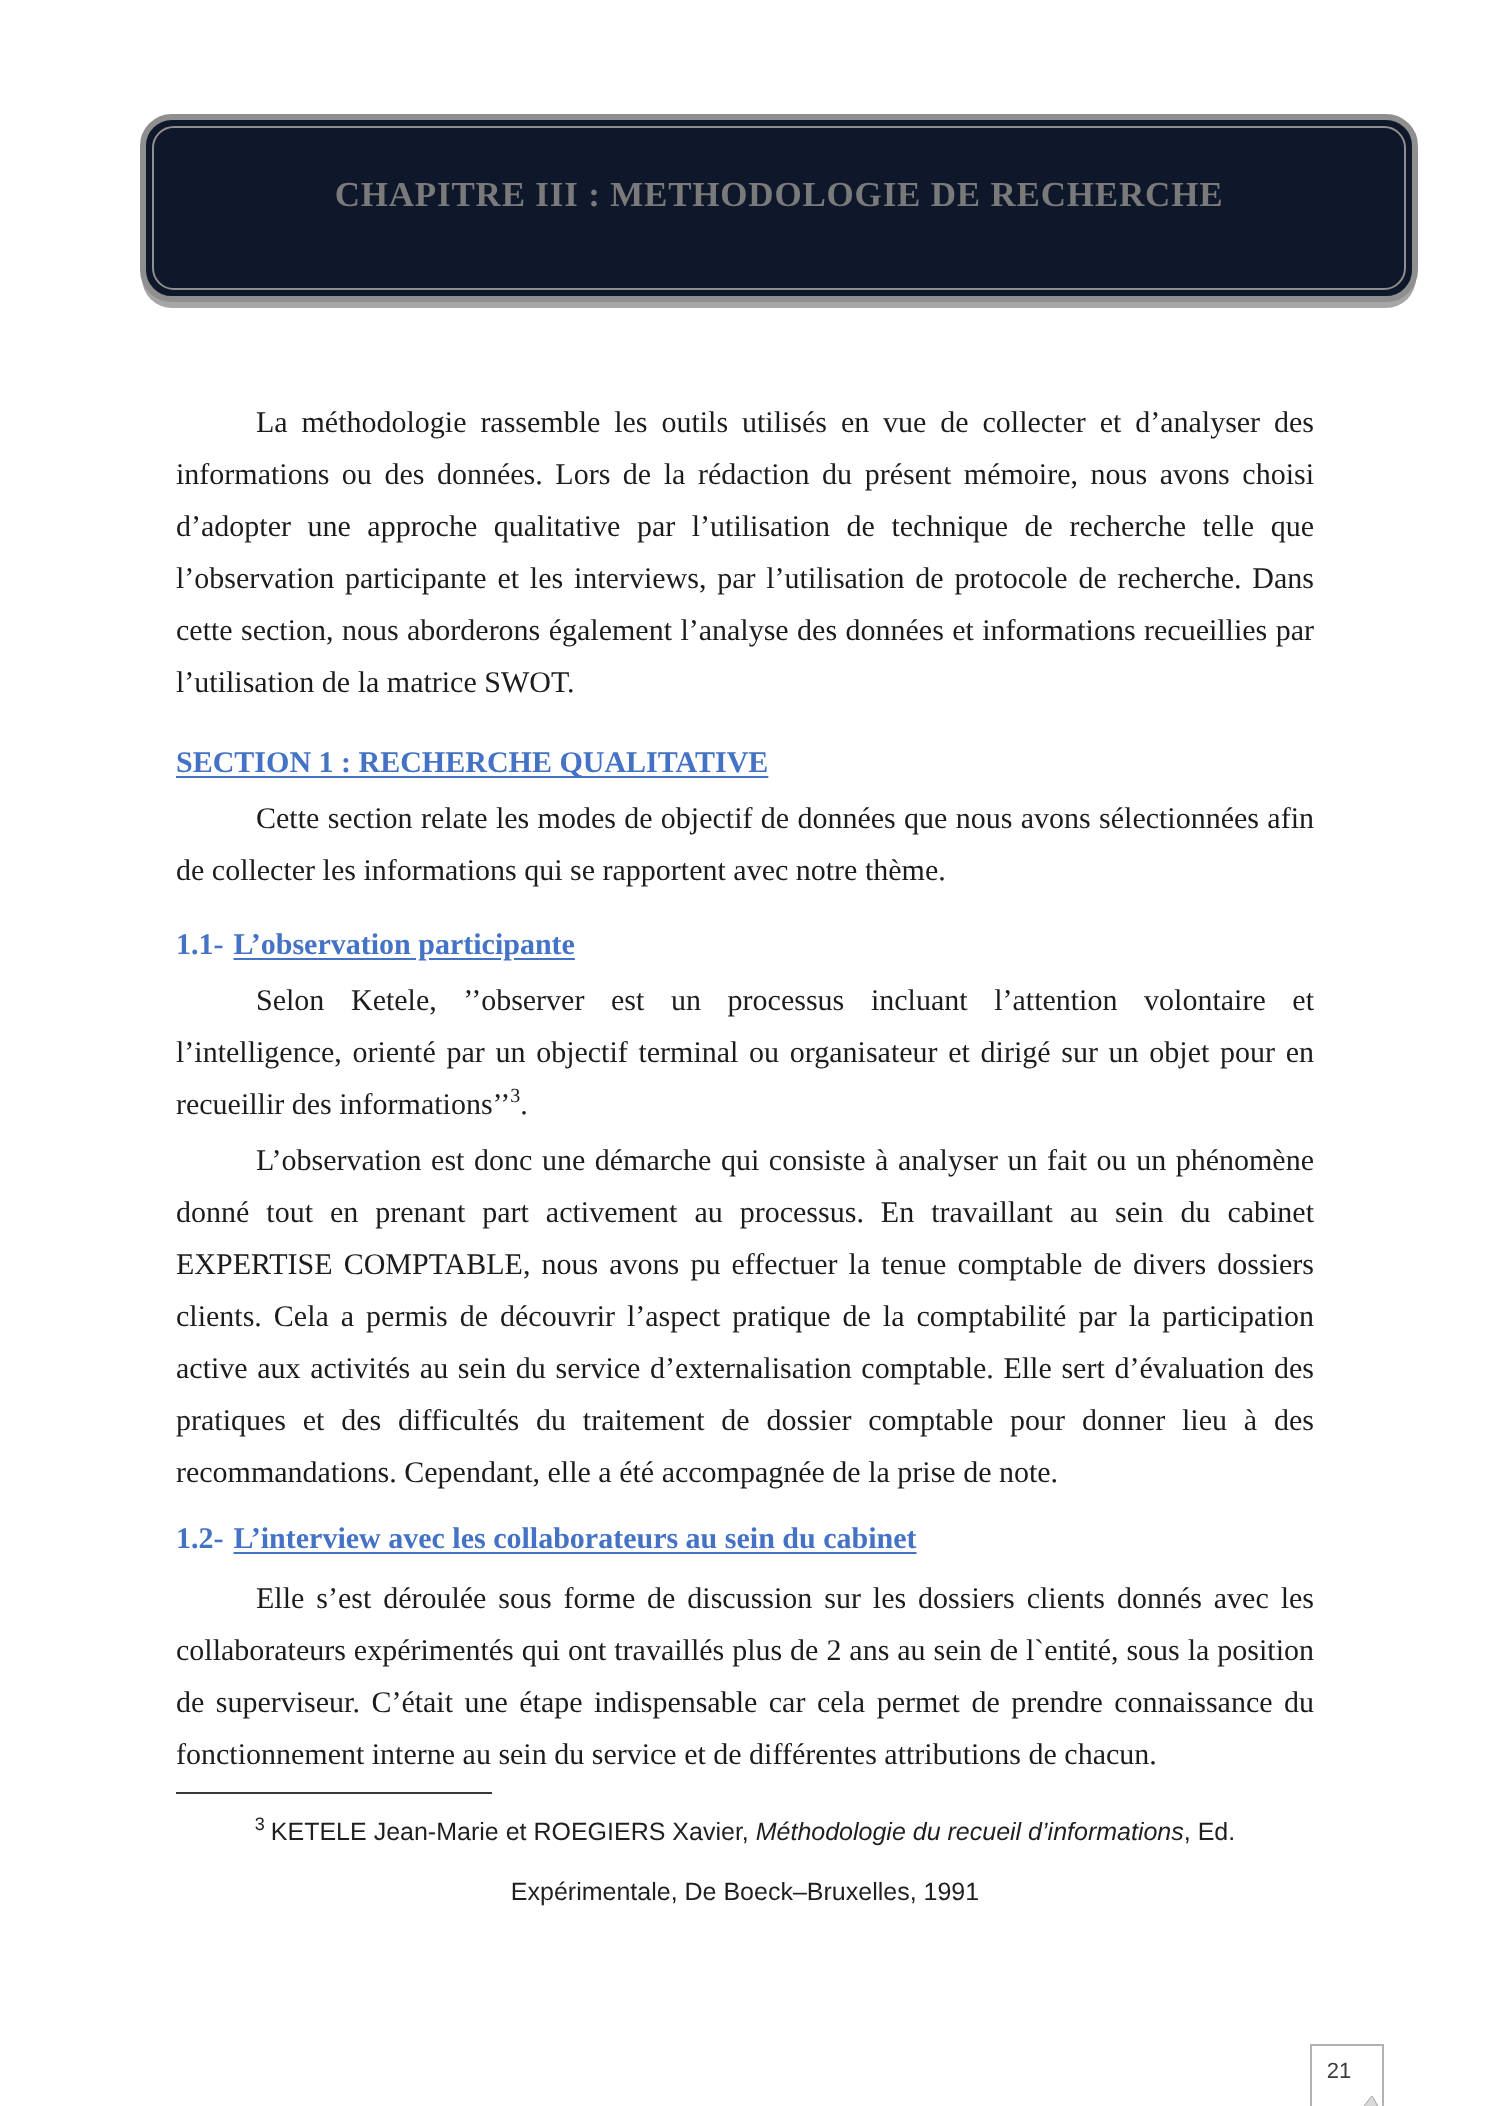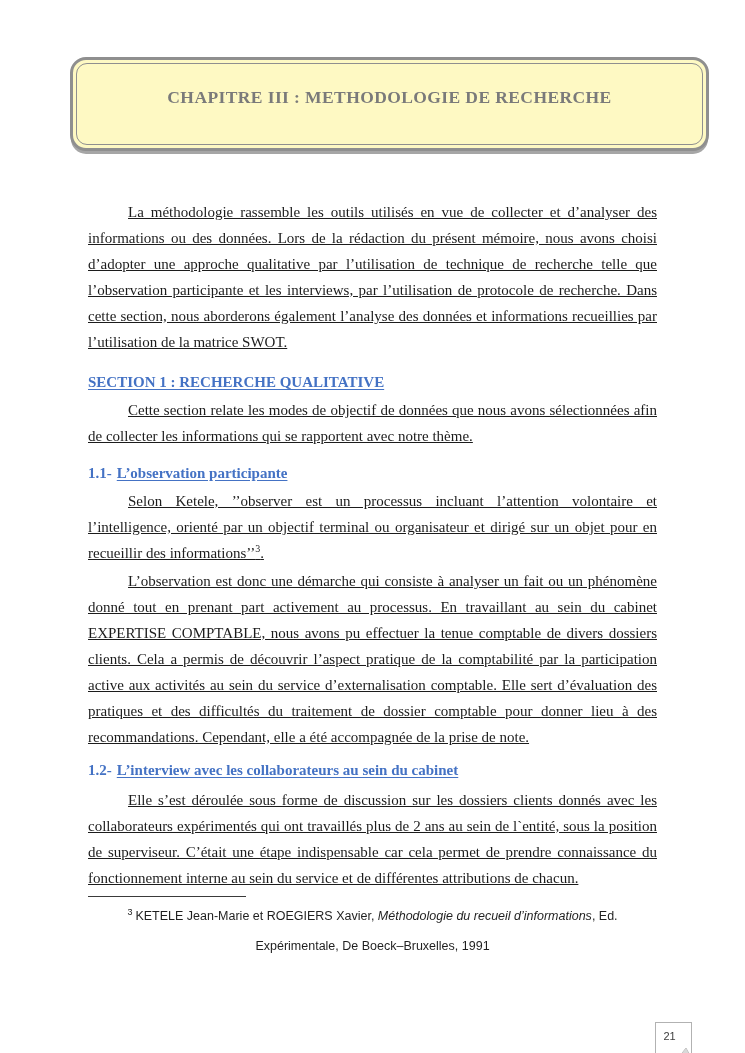--- a/index.html
+++ b/index.html
@@ -21,21 +21,21 @@
   }
 
   
   .title-box-outer {
     margin: 57px 36px 0 70px;
     border: 3px solid #8f8f8f;
     border-radius: 16px;
     padding: 3px;
     height: 94px;
     box-shadow: 0 4px 0 -1px #a6a6a6;
-    background: #fef9c3;
+    background: #0f172a;
   }
   .title-box-inner {
     border: 1px solid #8f8f8f;
     border-radius: 11px;
     height: 100%;
     display: flex;
     align-items: center;
     justify-content: center;
   }
   .chapter-title {
@@ -48,21 +48,20 @@
   }
 
   .content { margin: 0 88px; width: 569px; }
 
   p.body {
     margin: 0;
     font-size: 15px;
     line-height: 26px;
     text-align: justify;
     text-indent: 40px;
-    text-decoration: underline;
   }
   .intro-p { margin-top: 48px !important; }
 
   h2.section-heading {
     margin: 17px 0 0 0;
     font-size: 15px;
     line-height: 21px;
     font-weight: bold;
     color: #4472c4;
     text-decoration: underline;

